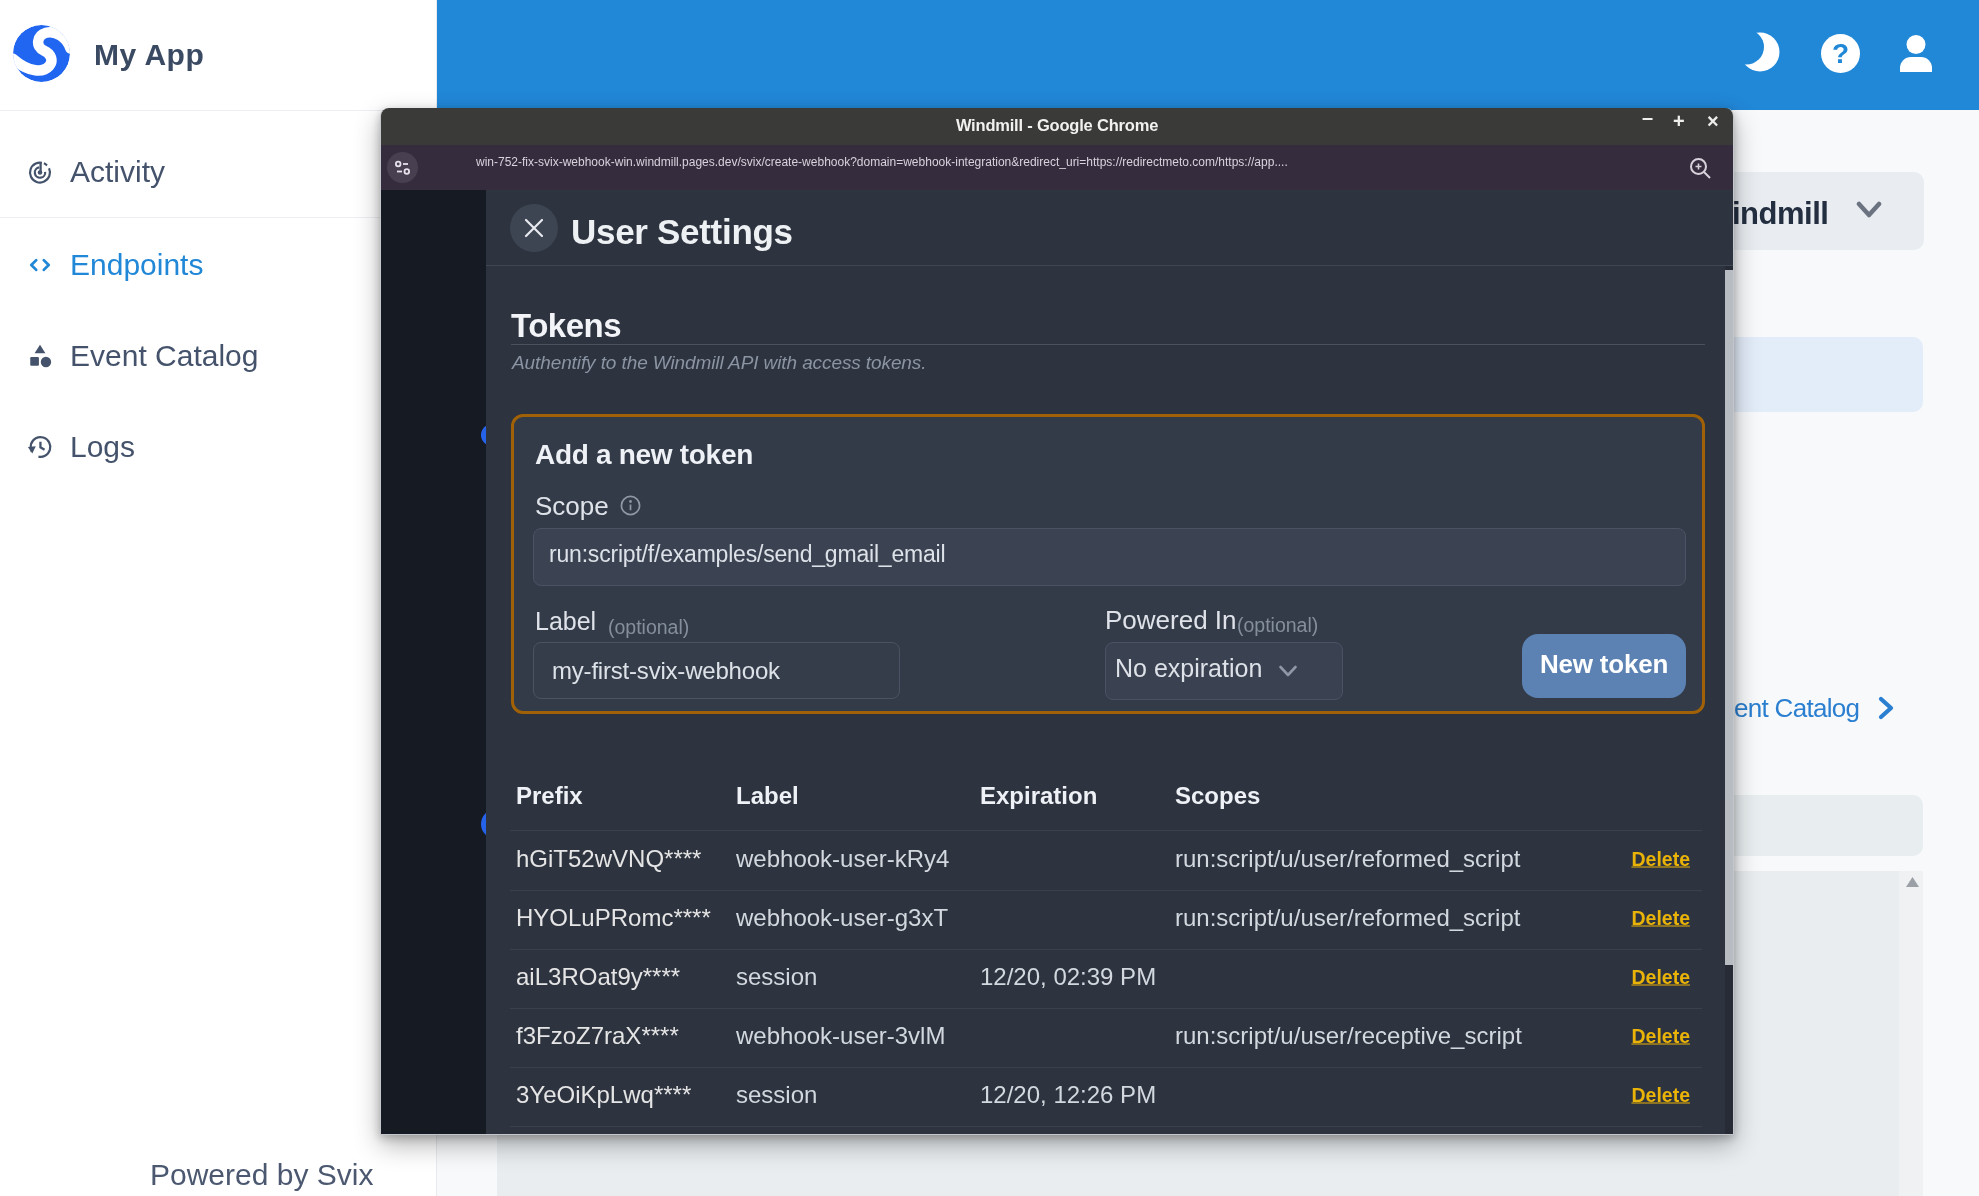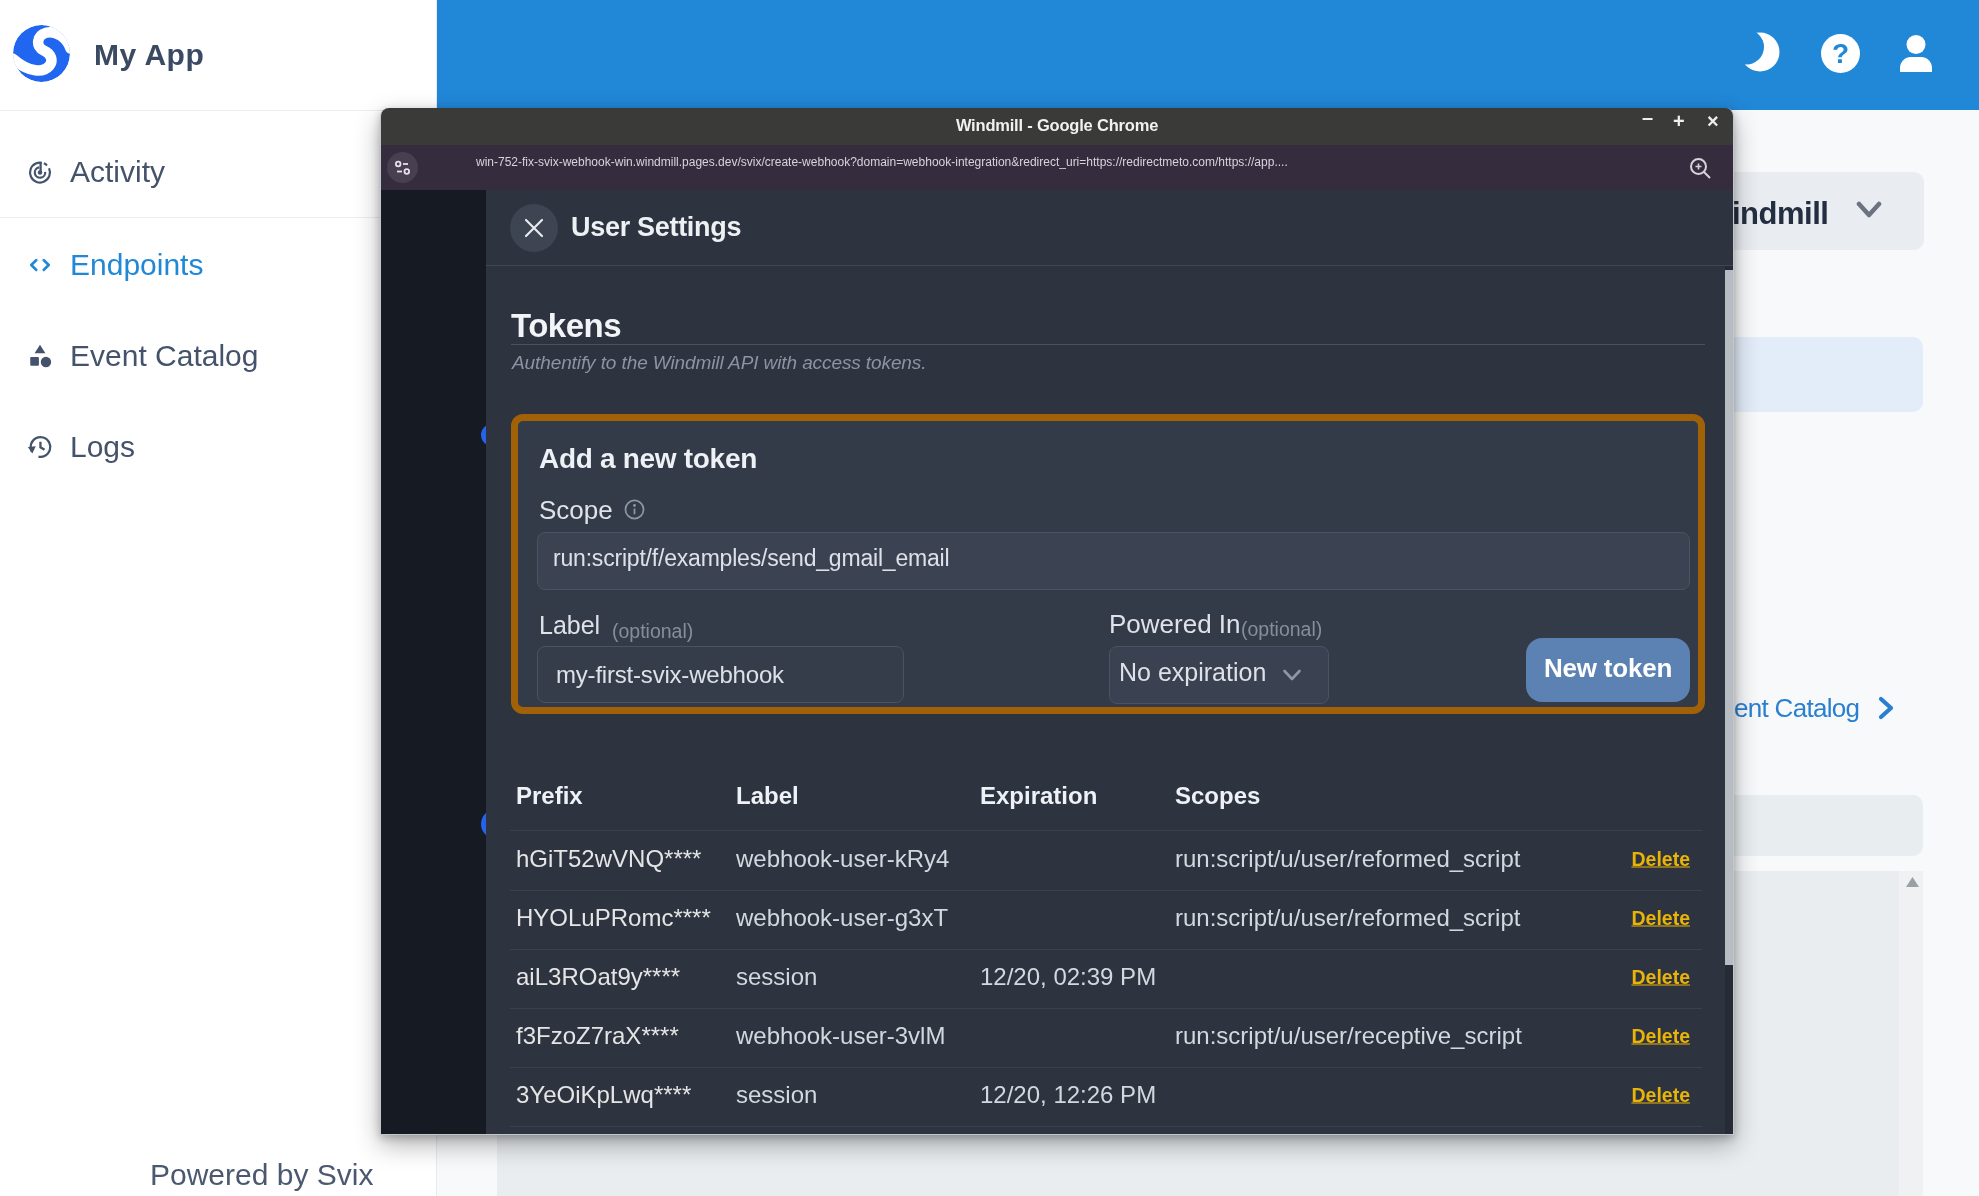--- a/index.html
+++ b/index.html
@@ -31,42 +31,42 @@
   #urlbar { left:0; top:37px; width:1352px; height:45px; background:#352d3e; }
   #url-txt { left:47px; top:10px; font-size:12px; color:#d8d2dc; letter-spacing:0px; white-space:nowrap;margin-left:48px; }
   #win-content { left:0; top:82px; width:1352px; height:944px; background:#2d333f; overflow:hidden; }
   #underlay { position:absolute; left:0; top:0; width:105px; height:944px; background:#161a22; overflow:hidden; }
   .peek { position:absolute; left:100px; width:22px; height:22px; border-radius:50%; background:#2563eb; }
   
   #drawer { position:absolute; left:105px; top:0; width:1247px; height:944px; background:#2d333f; }
   #modal-head { position:absolute; left:0; top:0; width:1247px; height:76px; border-bottom:1px solid #3f4754; }
   #xbtn { position:absolute; left:24px; top:14px; width:48px; height:48px; border-radius:50%; background:#3d4552; }
   #xbtn svg { position:absolute; left:13px; top:13px; }
-  #us-title { position:absolute; left:85px; top:22px; font-size:27px; font-weight:bold; color:#eef1f4; letter-spacing:-0.3px; }
+  #us-title { position:absolute; left:85px; top:22px; font-size:35px; font-weight:bold; color:#eef1f4; letter-spacing:-0.3px; }
   
   #tokens-h { position:absolute; left:25px; top:117px; font-size:33px; font-weight:bold; color:#f2f4f7; letter-spacing:-0.5px; }
   #tokens-line { position:absolute; left:25px; top:153.5px; width:1194px; height:1px; background:#4a5260; }
   #tokens-sub { position:absolute; left:26px; top:162px; font-size:19px; font-style:italic; color:#8b94a3; letter-spacing:-0.1px; }
   
   #card { position:absolute; left:25px; top:224px; width:1194px; height:300px; background:#343b48;
-          border:7px solid #a16207; border-radius:12px; }
+          border:3px solid #a16207; border-radius:12px; }
   #card-h { position:absolute; left:21px; top:22px; font-size:28px; font-weight:bold; color:#eef1f5; letter-spacing:-0.3px; }
   #scope-lbl { position:absolute; left:21px; top:74px; font-size:26px; color:#dfe3e9; }
   #info-i { position:absolute; left:106px; top:78px; width:21px; height:21px; }
   #scope-input { position:absolute; left:19px; top:111px; width:1153px; height:58px; background:#3b4352;
                  border:1px solid #4a5363; border-radius:8px; }
   #scope-input span { position:absolute; left:15px; top:12px; font-size:23px; color:#dde1e8; letter-spacing:-0.2px; }
   #label-lbl { position:absolute; left:21px; top:190px; font-size:25px; color:#dfe3e9; }
   #label-opt { position:absolute; left:94px; top:199px; font-size:19.5px; color:#848e9c; }
   #label-input { position:absolute; left:19px; top:225px; width:367px; height:57px; background:#353d4a;
                  border:1px solid #4a5363; border-radius:8px; }
   #label-input span { position:absolute; left:18px; top:14px; font-size:24px; color:#dde1e8; letter-spacing:-0.2px; }
   #exp-lbl { position:absolute; left:591px; top:188px; font-size:26px; color:#dfe3e9; }
   #exp-opt { position:absolute; left:723px; top:197px; font-size:19.5px; color:#848e9c; }
-  #exp-select { position:absolute; left:591px; top:225px; width:220px; height:58px; background:#3a4150;
+  #exp-select { position:absolute; left:591px; top:225px; width:238px; height:58px; background:#3a4150;
                 border:1px solid #4a5363; border-radius:8px; }
   #exp-select span { position:absolute; left:9px; top:11px; font-size:25px; color:#dde1e8; }
   #newtoken { position:absolute; left:1008px; top:217px; width:164px; height:64px; background:#5b82b2;
               border-radius:16px; text-align:center; }
   #newtoken span { font-size:26px; font-weight:bold; color:#ffffff; line-height:60px; letter-spacing:-0.2px; }
   
   #table { position:absolute; left:24px; top:573px; width:1193px; }
   .trow { position:absolute; left:0; width:1193px; height:59px; }
   .trow .c1 { position:absolute; left:6px; top:50%; transform:translateY(-50%); font-size:24px; color:#e5e5e5; }
   .trow .c2 { position:absolute; left:226px; top:50%; transform:translateY(-50%); font-size:24px; color:#d3d8df; }

